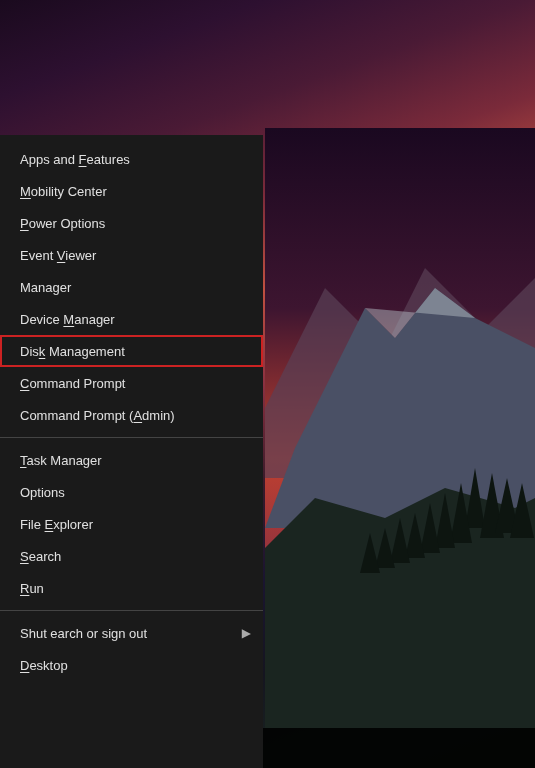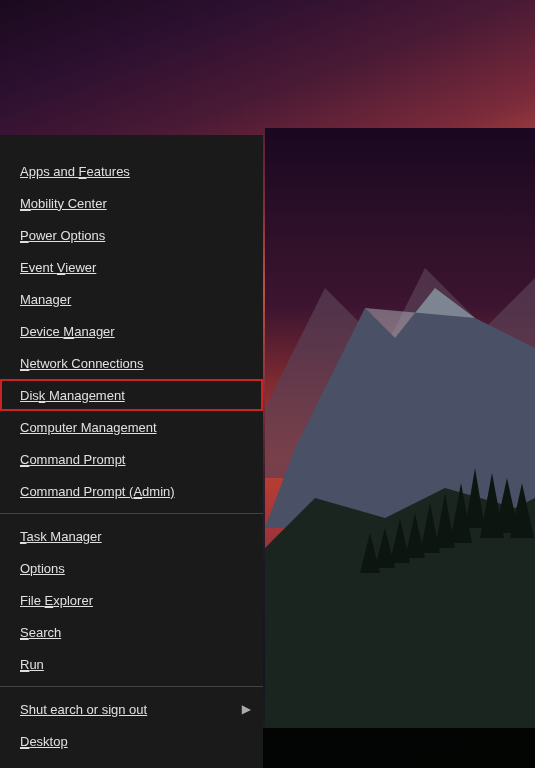--- a/index.html
+++ b/index.html
@@ -60,24 +60,23 @@
     }
 
     .context-menu {
       position: absolute;
       left: 0;
       top: 135px;
       width: 263px;
       background: #1a1a1a;
       color: #e0e0e0;
       z-index: 100;
-      padding: 20px 0;
+      padding: 8px 0;
       bottom: 0;
       overflow: hidden;
-      text-decoration: underline;
     }
 
     .menu-item {
       display: flex;
       align-items: center;
       padding: 8px 20px;
       font-size: 13px;
       cursor: pointer;
       position: relative;
       white-space: nowrap;
@@ -167,28 +166,22 @@
   </div>
   <div class="menu-item">
     <span>Event <span class="underline-char">V</span>iewer</span>
   </div>
   <div class="menu-item">
     <span>Manager</span>
   </div>
   <div class="menu-item">
     <span>Device <span class="underline-char">M</span>anager</span>
   </div>
-  <div class="menu-item">
-    <span><span class="underline-char">N</span>etwork Connections</span>
-  </div>
   <div class="menu-item highlighted">
     <span>Dis<span class="underline-char">k</span> Management</span>
-  </div>
-  <div class="menu-item">
-    <span>Computer Management</span>
   </div>
   <div class="menu-item">
     <span><span class="underline-char">C</span>ommand Prompt</span>
   </div>
   <div class="menu-item">
     <span>Command Prompt (<span class="underline-char">A</span>dmin)</span>
   </div>
 
   <div class="menu-divider"></div>
 

